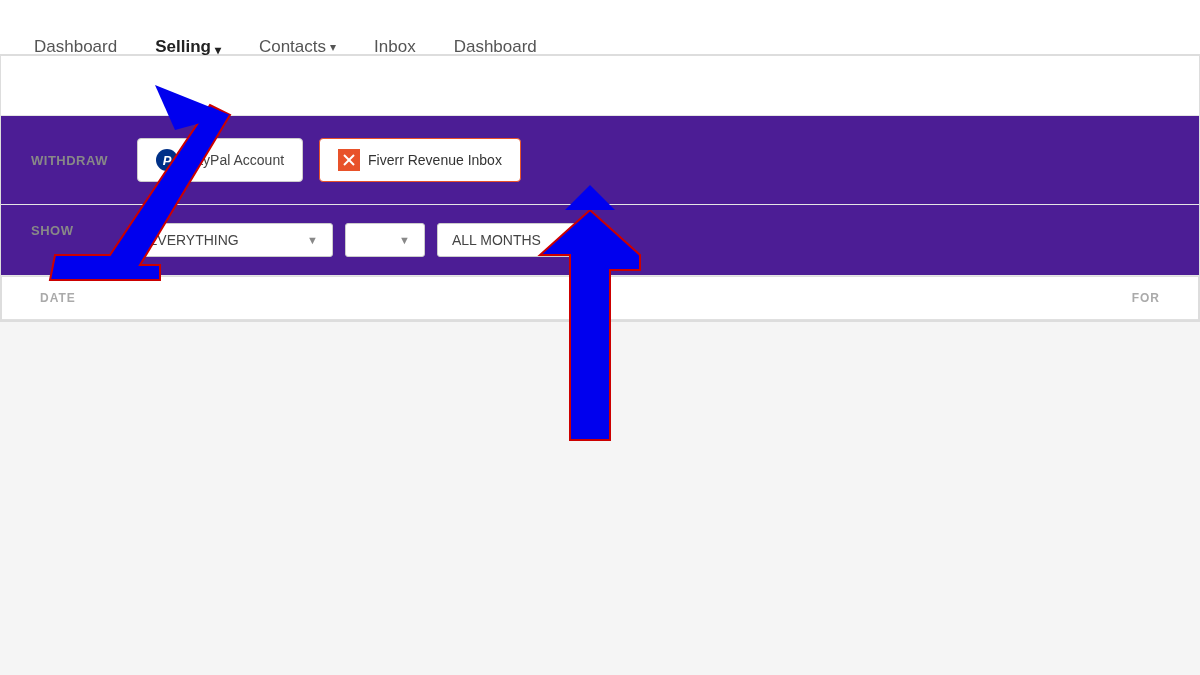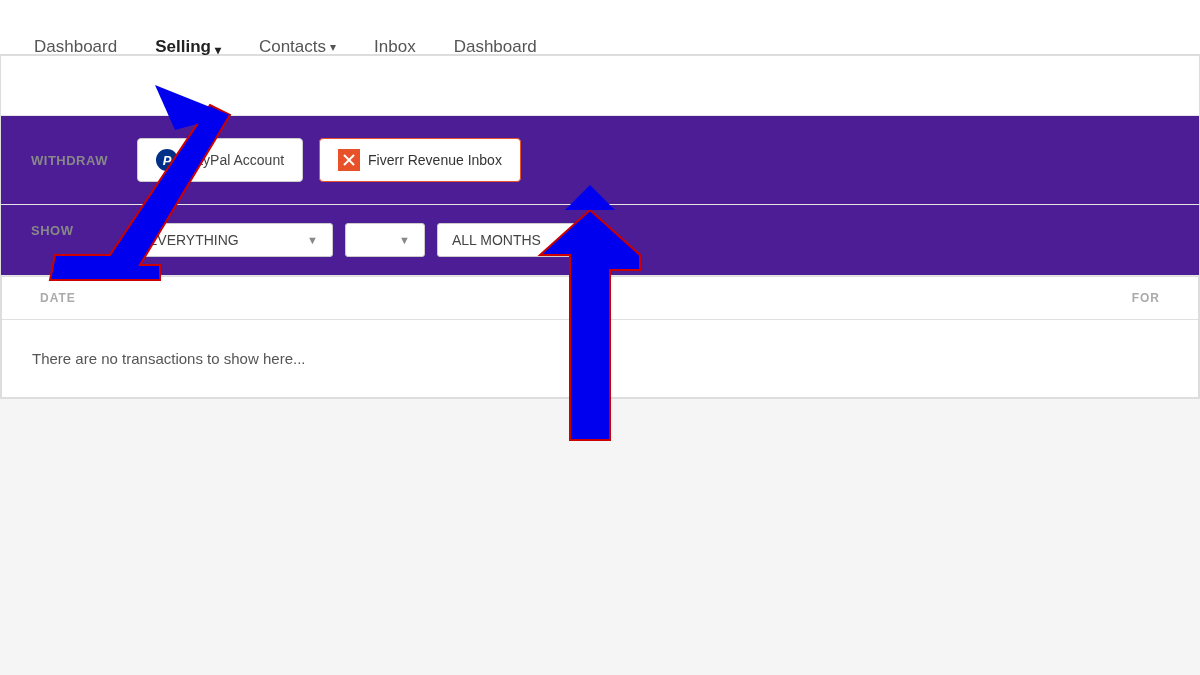--- a/index.html
+++ b/index.html
@@ -245,21 +245,20 @@
       <span>ALL MONTHS</span>
       <span class="arrow">▼</span>
     </div>
   </div>
 
   <div class="table-area">
     <div class="table-header">
       <span class="col-date">DATE</span>
       <span class="col-for">FOR</span>
     </div>
-    <div class="table-empty">There are no transactions to show here...</div>
   </div>
 
 </div>
 
 <svg class="arrows-overlay" viewBox="0 0 1200 675" xmlns="http://www.w3.org/2000/svg">
 
   <defs>
     <marker id="arrowhead1" markerWidth="10" markerHeight="7" refX="10" refY="3.5" orient="auto">
       <polygon points="0 0, 10 3.5, 0 7" fill="#0000ee"></polygon>
     </marker>

